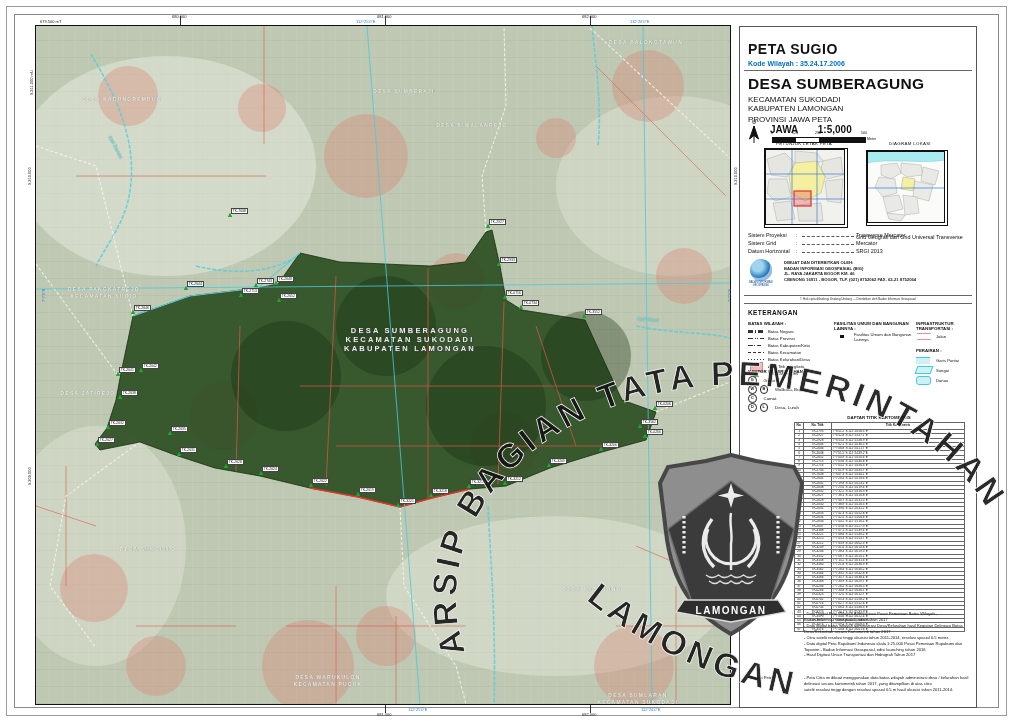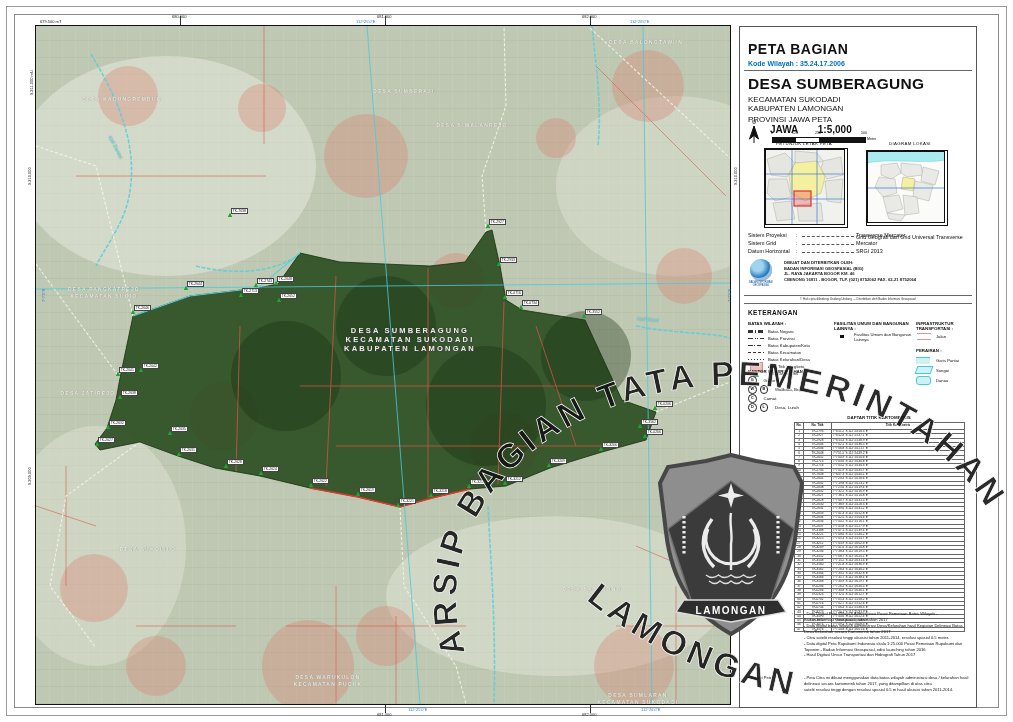--- a/index.html
+++ b/index.html
@@ -362,21 +362,21 @@
       <span class="gl" style="left: 29px; top: 95px; transform: rotate(-90deg);">9.211.000 mU</span>
       <span class="gl blue" style="left: 356px; top: 19px;">112°25'0"E</span>
       <span class="gl blue" style="left: 630px; top: 19px;">112°26'0"E</span>
       <span class="gl blue" style="left: 408px; top: 707px;">112°25'0"E</span>
       <span class="gl blue" style="left: 641px; top: 707px;">112°26'0"E</span>
       <span class="gl blue" style="left: 41px; top: 302px; transform: rotate(-90deg);">7°7'0"S</span>
       <span class="gl blue" style="left: 727px; top: 302px; transform: rotate(-90deg);">7°7'0"S</span>
     </div>
 
   <div id="rpanel">
-    <div class="abs t-maptype" style="left:8px;top:14px;">PETA BAGIAN</div>
+    <div class="abs t-maptype" style="left:8px;top:14px;">PETA SUGIO</div>
     <div class="abs t-kode" style="left:8px;top:33px;color:#0070c0;">Kode Wilayah : 35.24.17.2006</div>
     <div class="hr" style="top:43px;"></div>
     <div class="abs t-desa" style="left:8px;top:48px;">DESA SUMBERAGUNG</div>
     <div class="abs t-adm" style="left:8px;top:68px;">KECAMATAN SUKODADI</div>
     <div class="abs t-adm" style="left:8px;top:77px;">KABUPATEN LAMONGAN</div>
     <div class="abs t-adm" style="left:8px;top:88px;">PROVINSI JAWA PETA</div>
 
     <div class="abs" style="left:7px;top:92px;width:14px;text-align:center;font-size:5px;font-weight:bold;">U</div>
     <svg class="abs" style="left:7px;top:98px;" width="14" height="20">
       <path d="M7,1 L7,18 M7,1 L2.5,14 L7,10.5 L11.5,14 Z" stroke="#111" stroke-width="1" fill="#111"></path>

